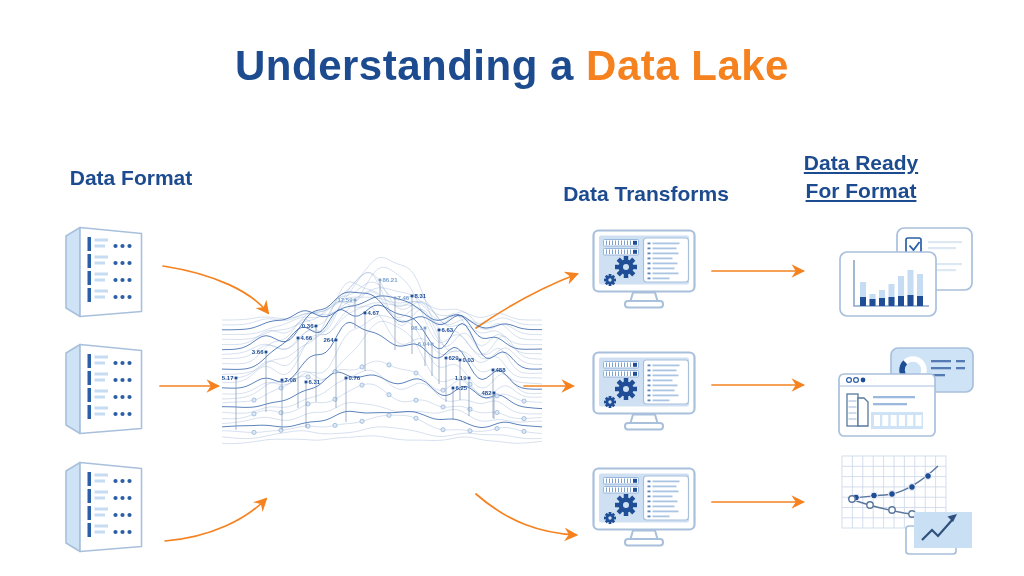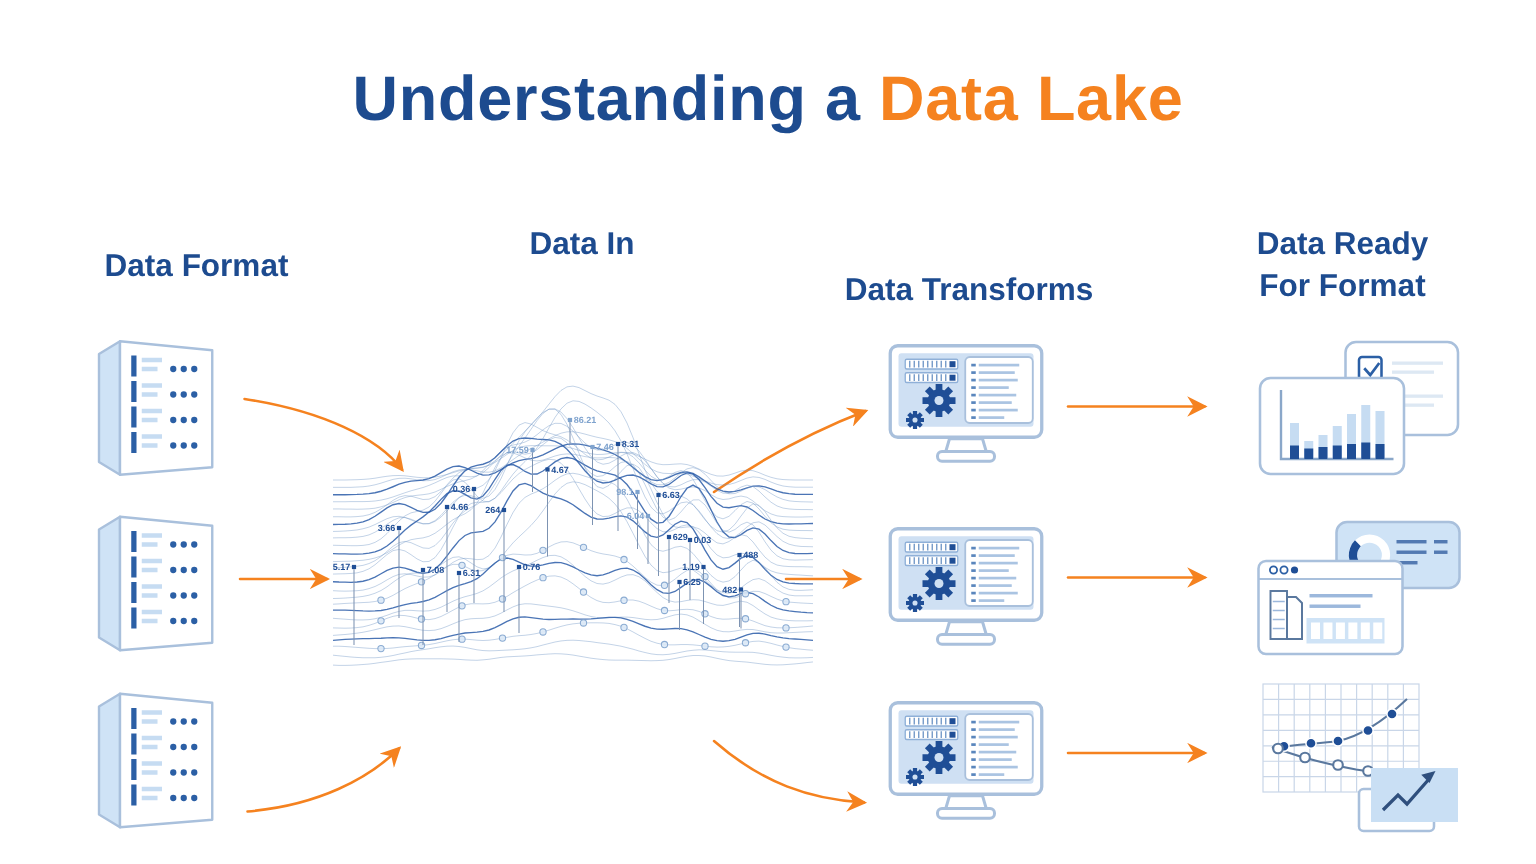--- a/index.html
+++ b/index.html
@@ -7,21 +7,21 @@
           font-family:"Liberation Sans",sans-serif;}
   .layer{position:absolute;left:0;top:0;width:1024px;height:576px;pointer-events:none;}
   .title{position:absolute;left:0;top:42px;width:1024px;text-align:center;
          font-size:42px;font-weight:800;color:#1d4b8f;letter-spacing:.5px;}
   .title .hl{color:#f5821f;}
   .colhdr{position:absolute;text-align:center;font-size:21px;font-weight:700;
           color:#1d4b8f;line-height:1.32;}
   #hdr-sources{left:22px;top:164px;width:218px;}
   #hdr-raw{left:268px;top:149px;width:240px;}
   #hdr-transforms{left:532px;top:180px;width:228px;}
-  #hdr-queries{left:788px;top:149px;width:214px;}
+  #hdr-queries{left:754px;top:149px;width:214px;text-decoration:underline;}
   .mount{position:absolute;}
   #server-1{left:62px;top:224px;width:84px;height:96px;}
   #server-2{left:62px;top:341px;width:84px;height:96px;}
   #server-3{left:62px;top:459px;width:84px;height:96px;}
   #monitor-1{left:592px;top:229px;width:104px;height:82px;}
   #monitor-2{left:592px;top:351px;width:104px;height:82px;}
   #monitor-3{left:592px;top:467px;width:104px;height:82px;}
   #mesh{left:222px;top:256px;width:322px;height:212px;}
   #query-1{left:836px;top:226px;width:140px;height:95px;}
   #query-2{left:833px;top:344px;width:145px;height:95px;}
@@ -51,21 +51,20 @@
       <path d="M712,502 L803,502" marker-end="url(#ah)"></path>
     </g>
   </svg>
 
   <div class="title"><span>Understanding a</span> <span class="hl">Data Lake</span></div>
 
   <div class="colhdr" id="hdr-sources">
     <div>Data Format</div>
   </div>
   <div class="colhdr" id="hdr-raw">
-    <div>Data In</div>
   </div>
   <div class="colhdr" id="hdr-transforms">
     <div>Data Transforms</div>
   </div>
   <div class="colhdr" id="hdr-queries">
     <div>Data Ready</div>
     <div>For Format</div>
   </div>
 
   <div class="mount" id="server-1">

